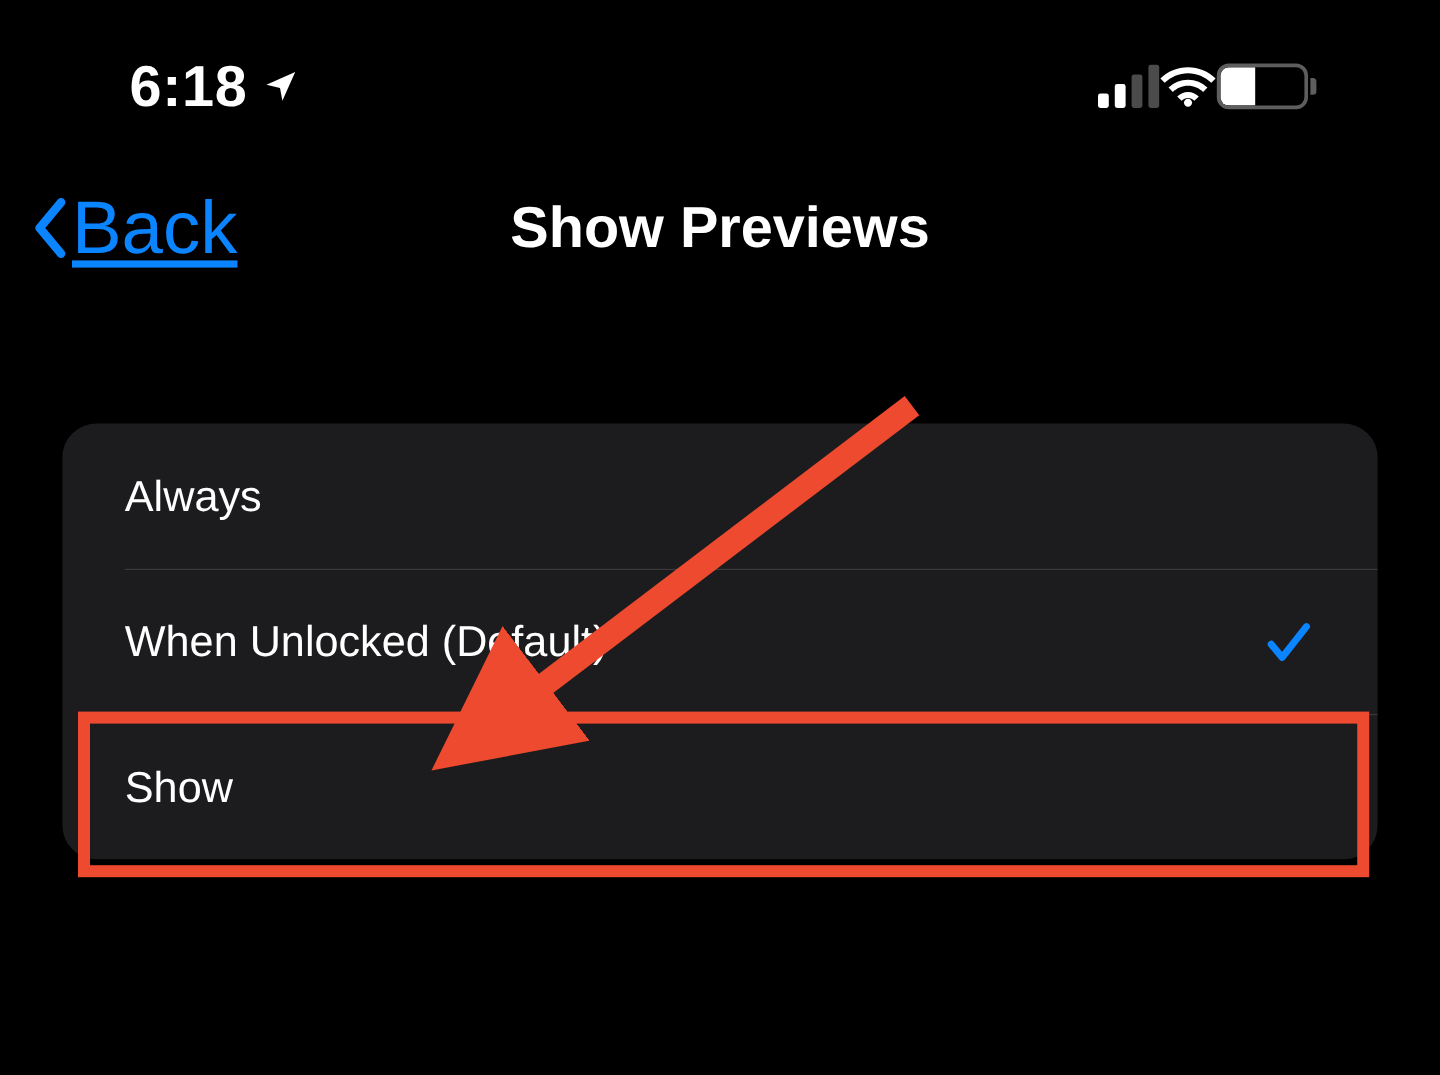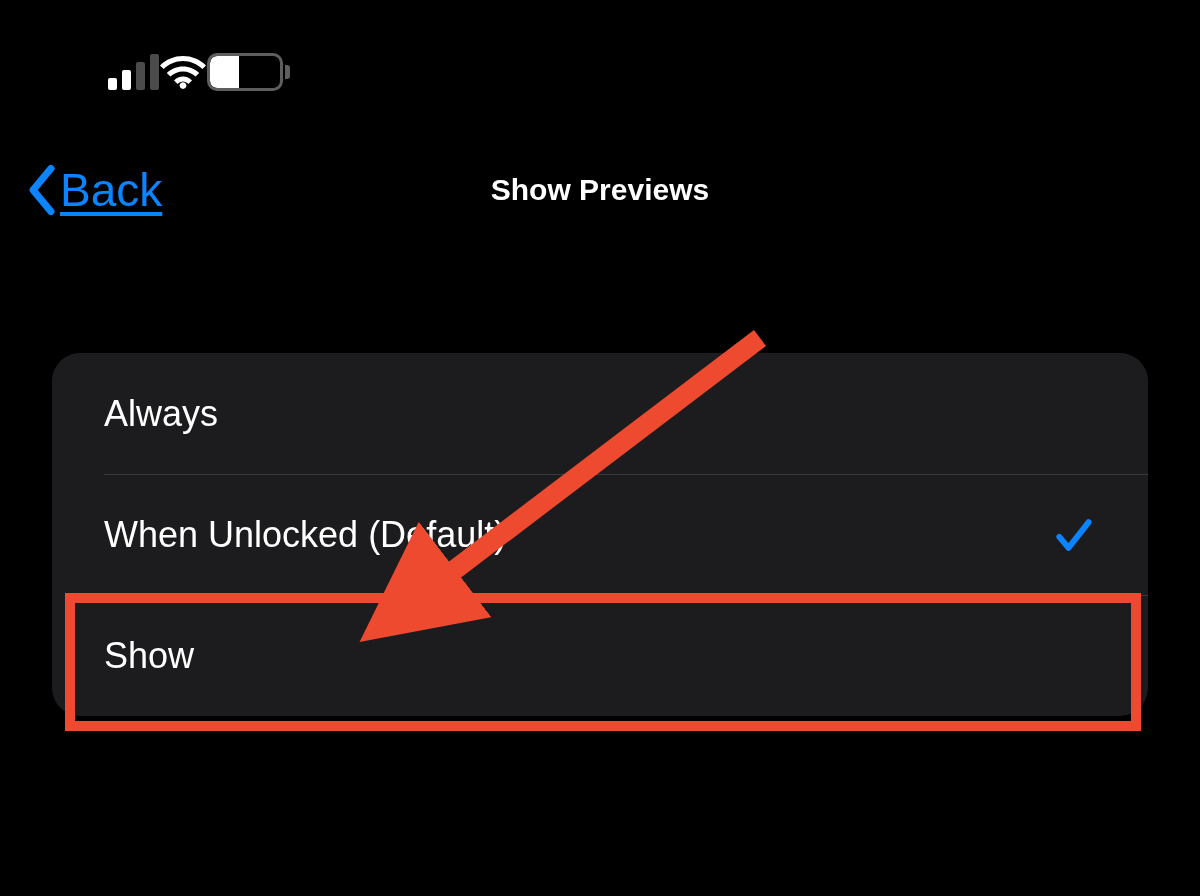--- a/index.html
+++ b/index.html
@@ -122,27 +122,27 @@
       position: absolute;
       left: 26px;
       display: flex;
       align-items: center;
       gap: 2px;
       color: #0a84ff;
       cursor: pointer;
     }
     .nav-back svg { display: block; }
     .nav-back-label {
-      font-size: 46px;
+      font-size: 62px;
       font-weight: 400;
       text-decoration: underline;
       text-underline-offset: 6px;
     }
     .nav-title {
-      font-size: 30px;
+      font-size: 48px;
       font-weight: 600;
       color: #fff;
     }
 
     
     .settings-group {
       position: absolute;
       top: 353px;
       left: 52px;
       right: 52px;
@@ -188,20 +188,28 @@
       top: 0; left: 0;
       width: 1200px;
       height: 896px;
       pointer-events: none;
     }
   </style>
 </head>
 <body>
 
 <div class="status-bar">
+  <div class="status-left">
+    <span class="status-time">6:18</span>
+    <span class="location-icon">
+      <svg width="32" height="32" viewBox="0 0 24 24" fill="#fff">
+          <path d="M3 11 L21 3 L13 21 L11.5 13 L3 11 Z"></path>
+        </svg>
+    </span>
+  </div>
   <div class="status-right">
     <span class="cellular-icon">
       <span class="bar b1"></span>
       <span class="bar b2"></span>
       <span class="bar b3 dim"></span>
       <span class="bar b4 dim"></span>
     </span>
     <span class="wifi-icon">
       <svg width="48" height="36" viewBox="0 0 24 18" fill="#fff">
         <path d="M12 17.5c-.9 0-1.7-.8-1.7-1.7s.8-1.7 1.7-1.7 1.7.8 1.7 1.7-.8 1.7-1.7 1.7z"></path>

